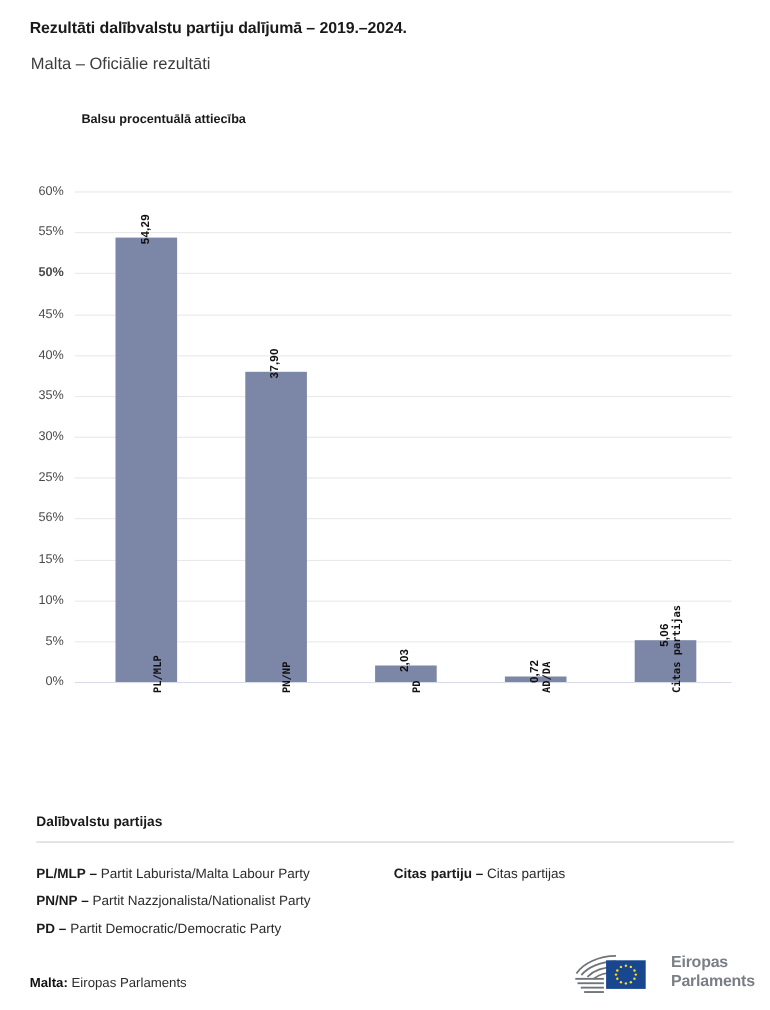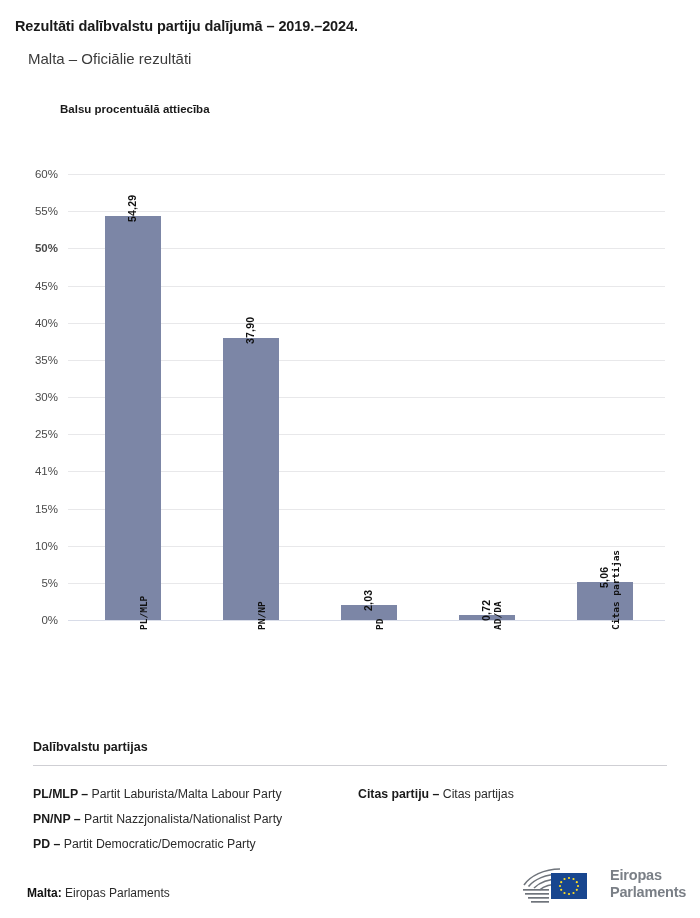--- a/index.html
+++ b/index.html
@@ -17,40 +17,40 @@
   }
 
   
   #header {
     position: absolute;
     left: 0; top: 0;
     width: 700px;
   }
   #chart-title {
     position: absolute;
-    left: 15px;
+    left: 27px;
     top: 18px;
     font-size: 14.5px;
     font-weight: bold;
     letter-spacing: -0.1px;
     color: #1a1a1a;
     white-space: nowrap;
   }
   #chart-subtitle {
     position: absolute;
     left: 28px;
     top: 50px;
     font-size: 15px;
     font-weight: normal;
     color: #3c3c3c;
     white-space: nowrap;
   }
   #axis-caption {
     position: absolute;
-    left: 16px;
+    left: 30px;
     top: 103px;
     font-size: 11.5px;
     font-weight: bold;
     color: #1a1a1a;
     white-space: nowrap;
     padding-left: 44px;
   }
 
   
   #plot-area {
@@ -221,21 +221,21 @@
       <div class="gridline" style="top: 285.5px;"></div>
       <div class="gridline" style="top: 248.333px;"></div>
       <div class="gridline" style="top: 211.167px;"></div>
       <div class="gridline" style="top: 174px;"></div>
     </div>
   <div id="yticks">
       <div class="ytick" style="top: 620px;">0%</div>
       <div class="ytick" style="top: 582.833px;">5%</div>
       <div class="ytick" style="top: 545.667px;">10%</div>
       <div class="ytick" style="top: 508.5px;">15%</div>
-      <div class="ytick" style="top: 471.333px;">41%</div>
+      <div class="ytick" style="top: 471.333px;">56%</div>
       <div class="ytick" style="top: 434.167px;">25%</div>
       <div class="ytick" style="top: 397px;">30%</div>
       <div class="ytick" style="top: 359.833px;">35%</div>
       <div class="ytick" style="top: 322.667px;">40%</div>
       <div class="ytick" style="top: 285.5px;">45%</div>
       <div class="ytick" style="top: 248.333px; font-weight: bold;">50%</div>
       <div class="ytick" style="top: 211.167px;">55%</div>
       <div class="ytick" style="top: 174px;">60%</div>
     </div>
   <div id="bars-layer">

